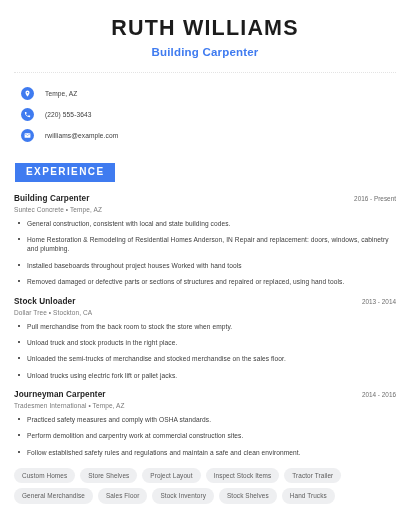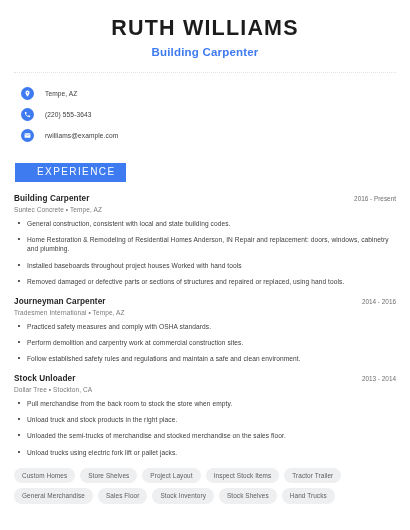--- a/index.html
+++ b/index.html
@@ -75,23 +75,23 @@
     margin-left: 11px;
     letter-spacing: 0.1px;
   }
 
   
   .section-badge {
     display: inline-block;
     background: #3f7bf0;
     color: #ffffff;
     font-size: 10px;
-    font-weight: normal;
+    font-weight: bold;
     letter-spacing: 1.4px;
-    padding: 4px 11px 5px 22px;
+    padding: 4px 11px 5px 11px;
     line-height: 1;
   }
   .badge-wrap { margin-left: 1px; }
 
   .exp-section { margin-top: 16px; }
   .entries { margin-top: 12px; }
 
   
   .entry { margin-bottom: 10px; }
   .entry-head {
@@ -219,42 +219,42 @@
         <ul class="bullets">
           <li>General construction, consistent with local and state building codes.</li>
           <li>Home Restoration &amp; Remodeling of Residential Homes Anderson, IN Repair and replacement: doors, windows, cabinetry and plumbing.</li>
           <li>Installed baseboards throughout project houses Worked with hand tools</li>
           <li>Removed damaged or defective parts or sections of structures and repaired or replaced, using hand tools.</li>
         </ul>
       </div>
 
       <div class="entry">
         <div class="entry-head">
-          <span class="entry-role">Journeyman Carpenter</span>
-          <span class="entry-dates">2014 - 2016</span>
-        </div>
-        <div class="entry-company">Tradesmen International  •  Tempe, AZ</div>
-        <ul class="bullets">
-          <li>Practiced safety measures and comply with OSHA standards.</li>
-          <li>Perform demolition and carpentry work at commercial construction sites.</li>
-          <li>Follow established safety rules and regulations and maintain a safe and clean environment.</li>
-        </ul>
-      </div>
-
-      <div class="entry">
-        <div class="entry-head">
           <span class="entry-role">Stock Unloader</span>
           <span class="entry-dates">2013 - 2014</span>
         </div>
         <div class="entry-company">Dollar Tree  •  Stockton, CA</div>
         <ul class="bullets">
           <li>Pull merchandise from the back room to stock the store when empty.</li>
           <li>Unload truck and stock products in the right place.</li>
           <li>Unloaded the semi-trucks of merchandise and stocked merchandise on the sales floor.</li>
           <li>Unload trucks using electric fork lift or pallet jacks.</li>
+        </ul>
+      </div>
+
+      <div class="entry">
+        <div class="entry-head">
+          <span class="entry-role">Journeyman Carpenter</span>
+          <span class="entry-dates">2014 - 2016</span>
+        </div>
+        <div class="entry-company">Tradesmen International  •  Tempe, AZ</div>
+        <ul class="bullets">
+          <li>Practiced safety measures and comply with OSHA standards.</li>
+          <li>Perform demolition and carpentry work at commercial construction sites.</li>
+          <li>Follow established safety rules and regulations and maintain a safe and clean environment.</li>
         </ul>
       </div>
 
     </div>
   </div>
 
   <div class="skills-section">
     <div class="chips">
       <span class="chip">Custom Homes</span>
       <span class="chip">Store Shelves</span>

